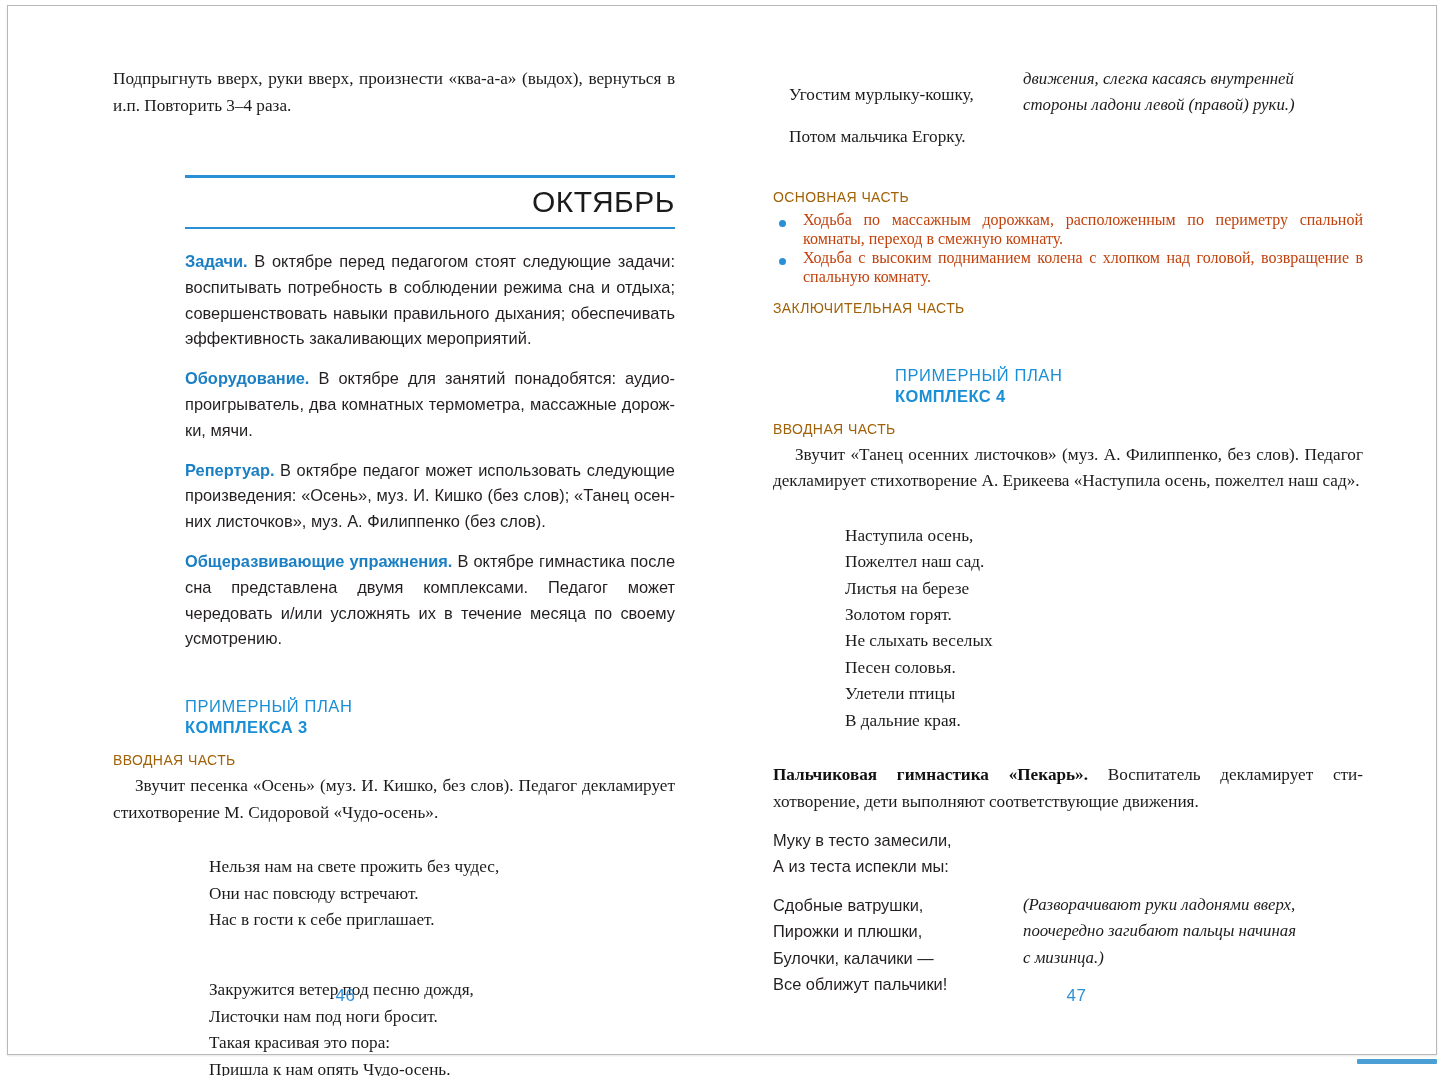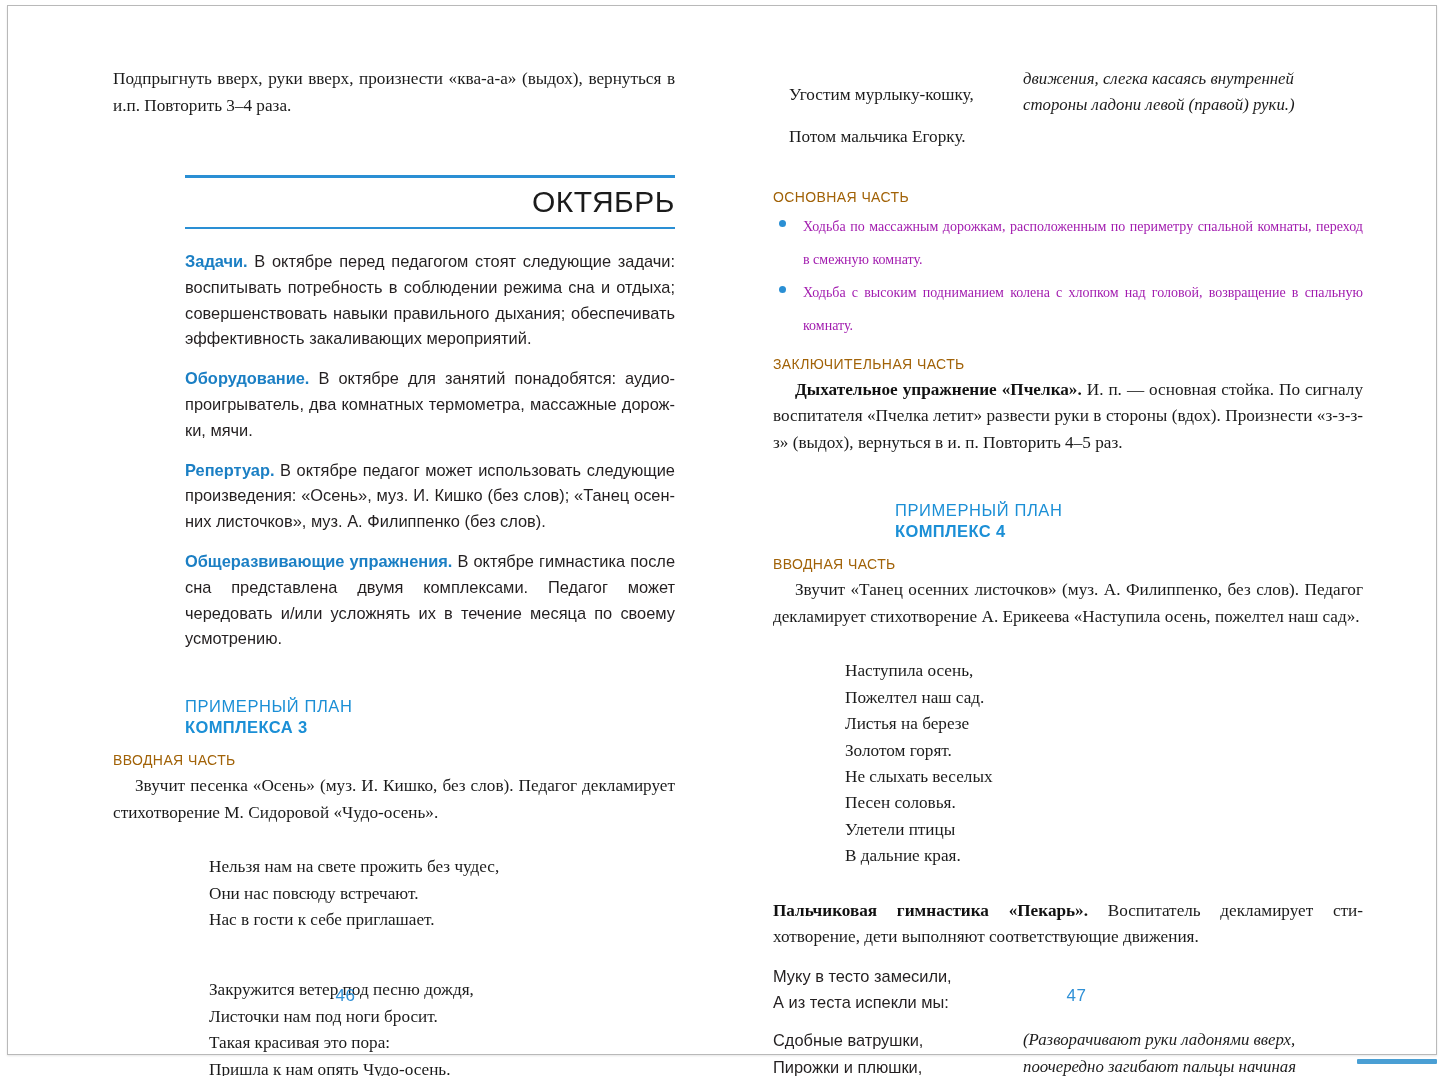--- a/index.html
+++ b/index.html
@@ -185,23 +185,23 @@
   
   ul.bullets {
     list-style: none;
     margin: 0;
     padding: 0;
   }
   ul.bullets li {
     position: relative;
     padding-left: 30px;
     font-family: "Liberation Serif", serif;
-    font-size: 14px;
-    line-height: 33px;
-    color: #a21caf;
+    font-size: 16px;
+    line-height: 19px;
+    color: #c2410c;
     text-align: justify;
     margin-bottom: 0;
   }
   ul.bullets li .dot {
     position: absolute;
     left: 6px;
     top: 10px;
     width: 7px;
     height: 7px;
     border-radius: 50%;
@@ -350,23 +350,20 @@
             <li>
               <span class="dot"></span>
               <span>Ходьба с высоким подниманием колена с хлопком над головой, воз­вращение в спальную комнату.</span>
             </li>
           </ul>
 
           <div class="spacer-sm"></div>
 
           <div class="part-head">ЗАКЛЮЧИТЕЛЬНАЯ ЧАСТЬ</div>
 
-          <p class="serif-body" style="text-indent:22px;">
-            <span class="runin-bold">Дыхательное упражнение «Пчелка».</span><span> И. п. — основная стойка. По сигналу воспитателя «Пчелка летит» развести руки в стороны (вдох). Произнести «з-з-з-з» (выдох), вернуться в и. п. Повторить 4–5 раз.</span>
-          </p>
 
           <div class="spacer-xl"></div>
 
           <div class="plan-head" style="margin-left:122px;">
             <span class="l1">ПРИМЕРНЫЙ ПЛАН</span>
             <span class="l2">КОМПЛЕКС 4</span>
           </div>
 
           <div class="spacer-sm"></div>
 

